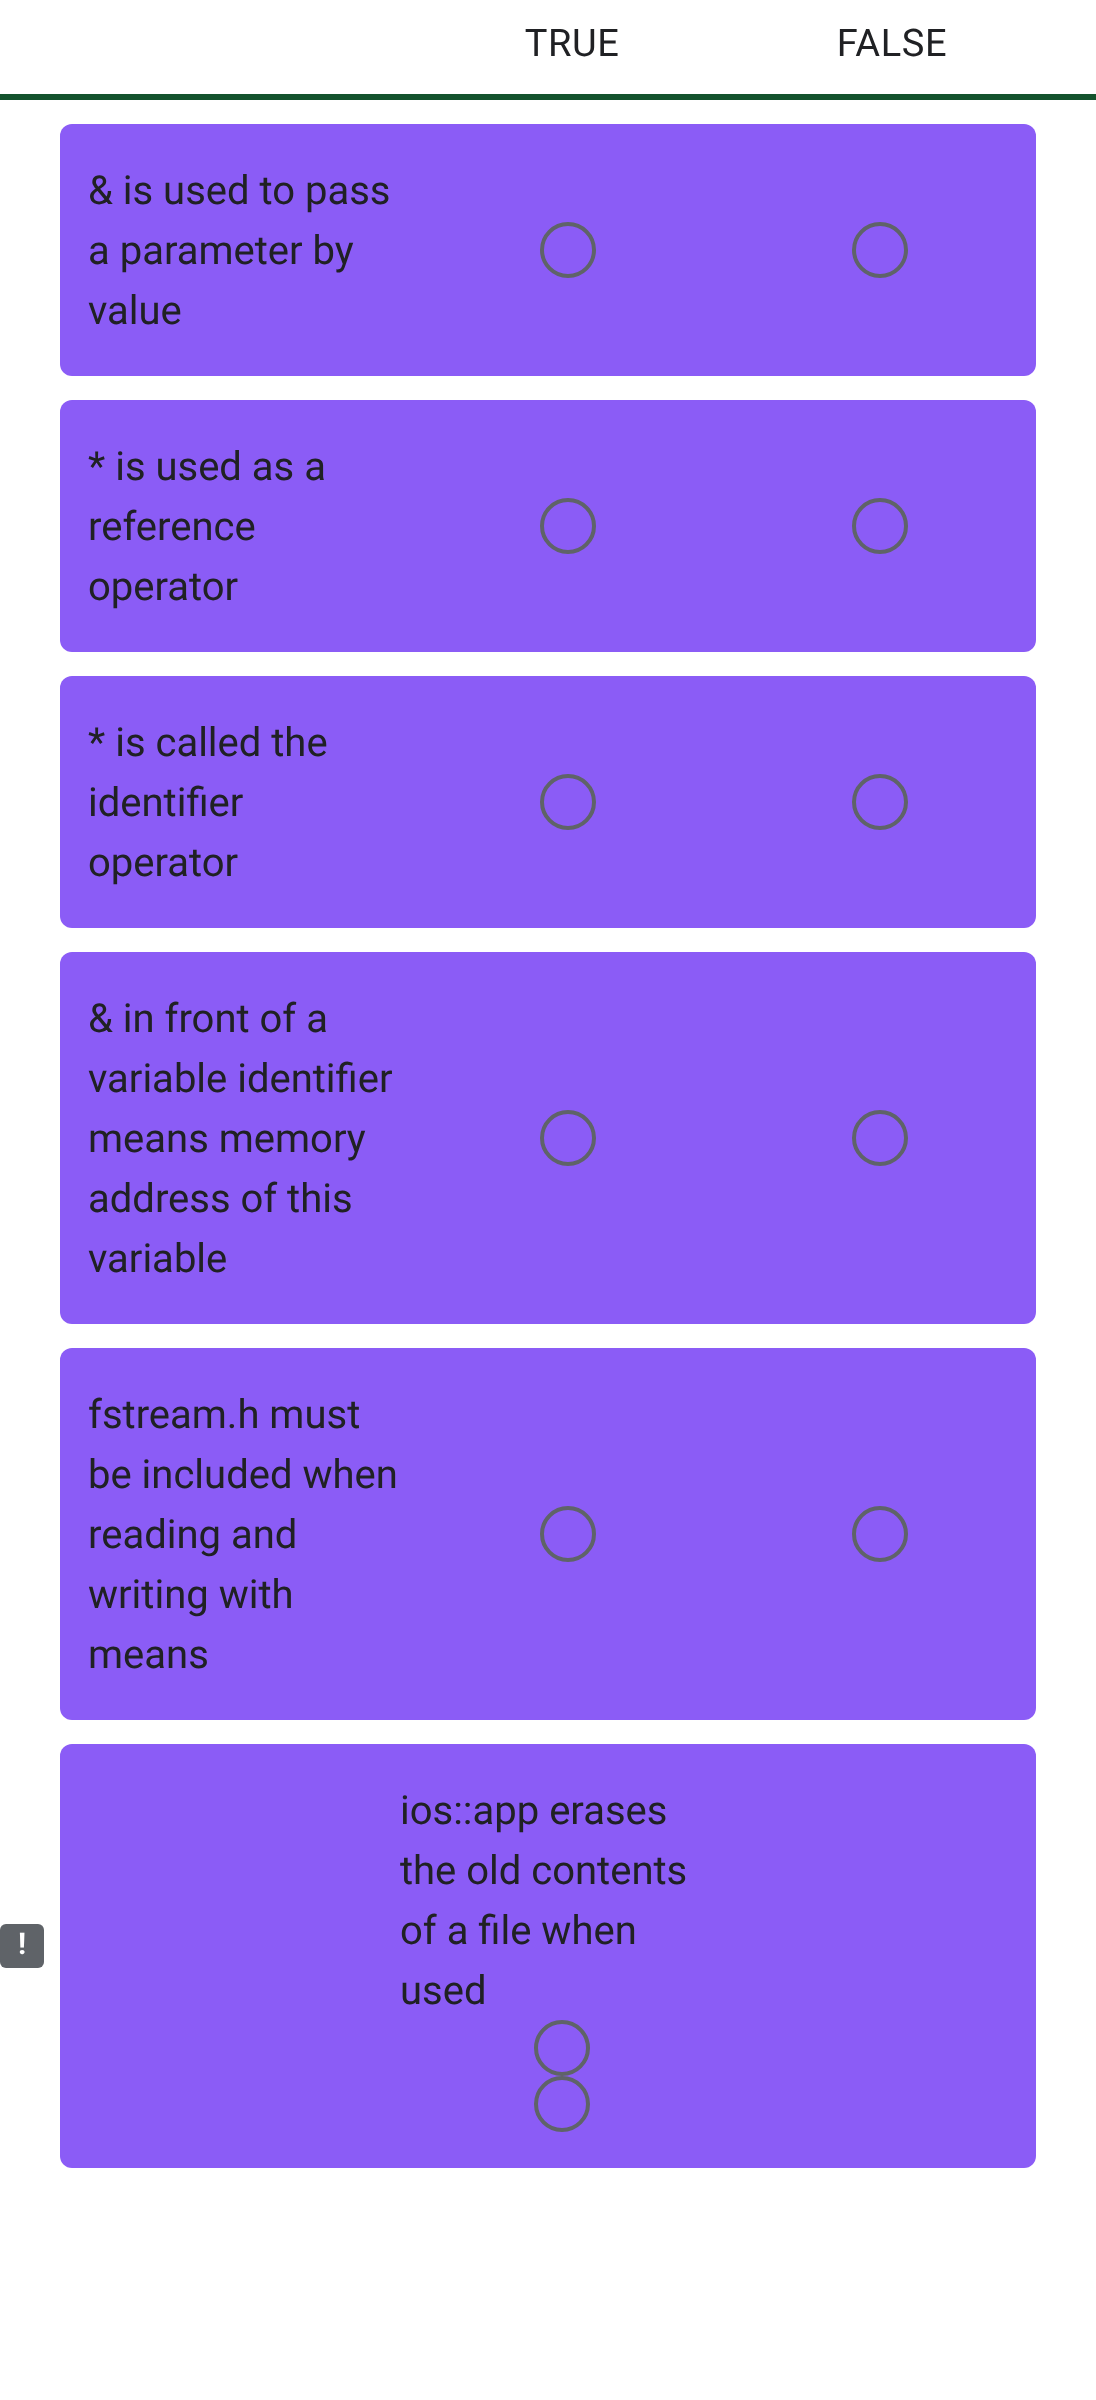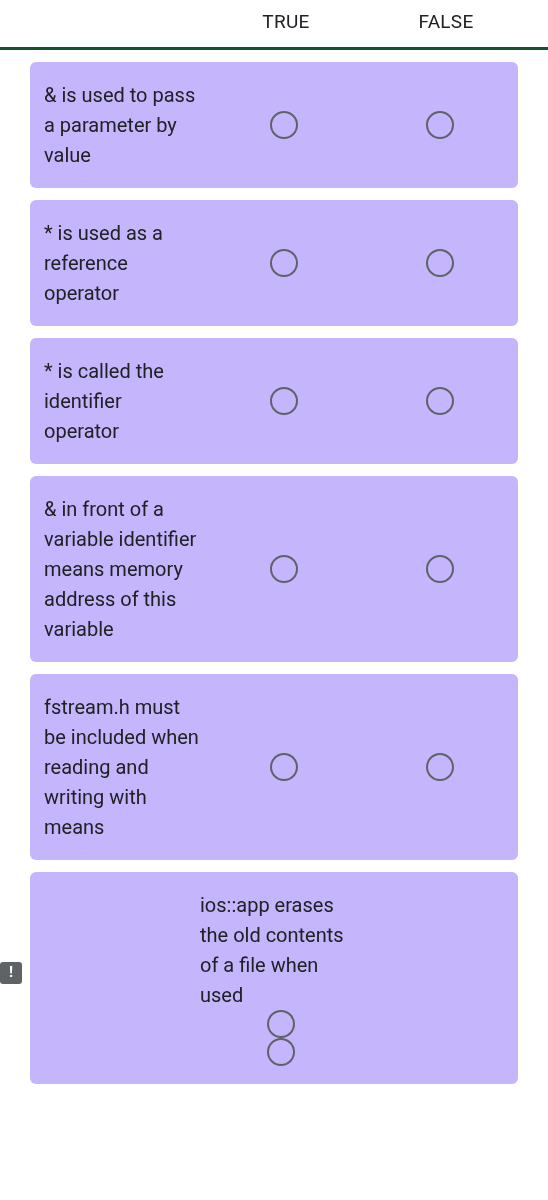--- a/index.html
+++ b/index.html
@@ -27,21 +27,21 @@
       font-size: 19px;
       color: #202124;
       letter-spacing: 0.3px;
     }
     .rows-container {
       padding: 12px 30px 0 30px;
     }
     .question-row {
       display: flex;
       align-items: center;
-      background: #c4b5fd;
+      background: #8b5cf6;
       border-radius: 6px;
       margin-bottom: 12px;
       padding: 18px 0 18px 14px;
       position: relative;
     }
     .question-text {
       width: 162px;
       flex-shrink: 0;
       color: #202124;
       font-size: 20px;

